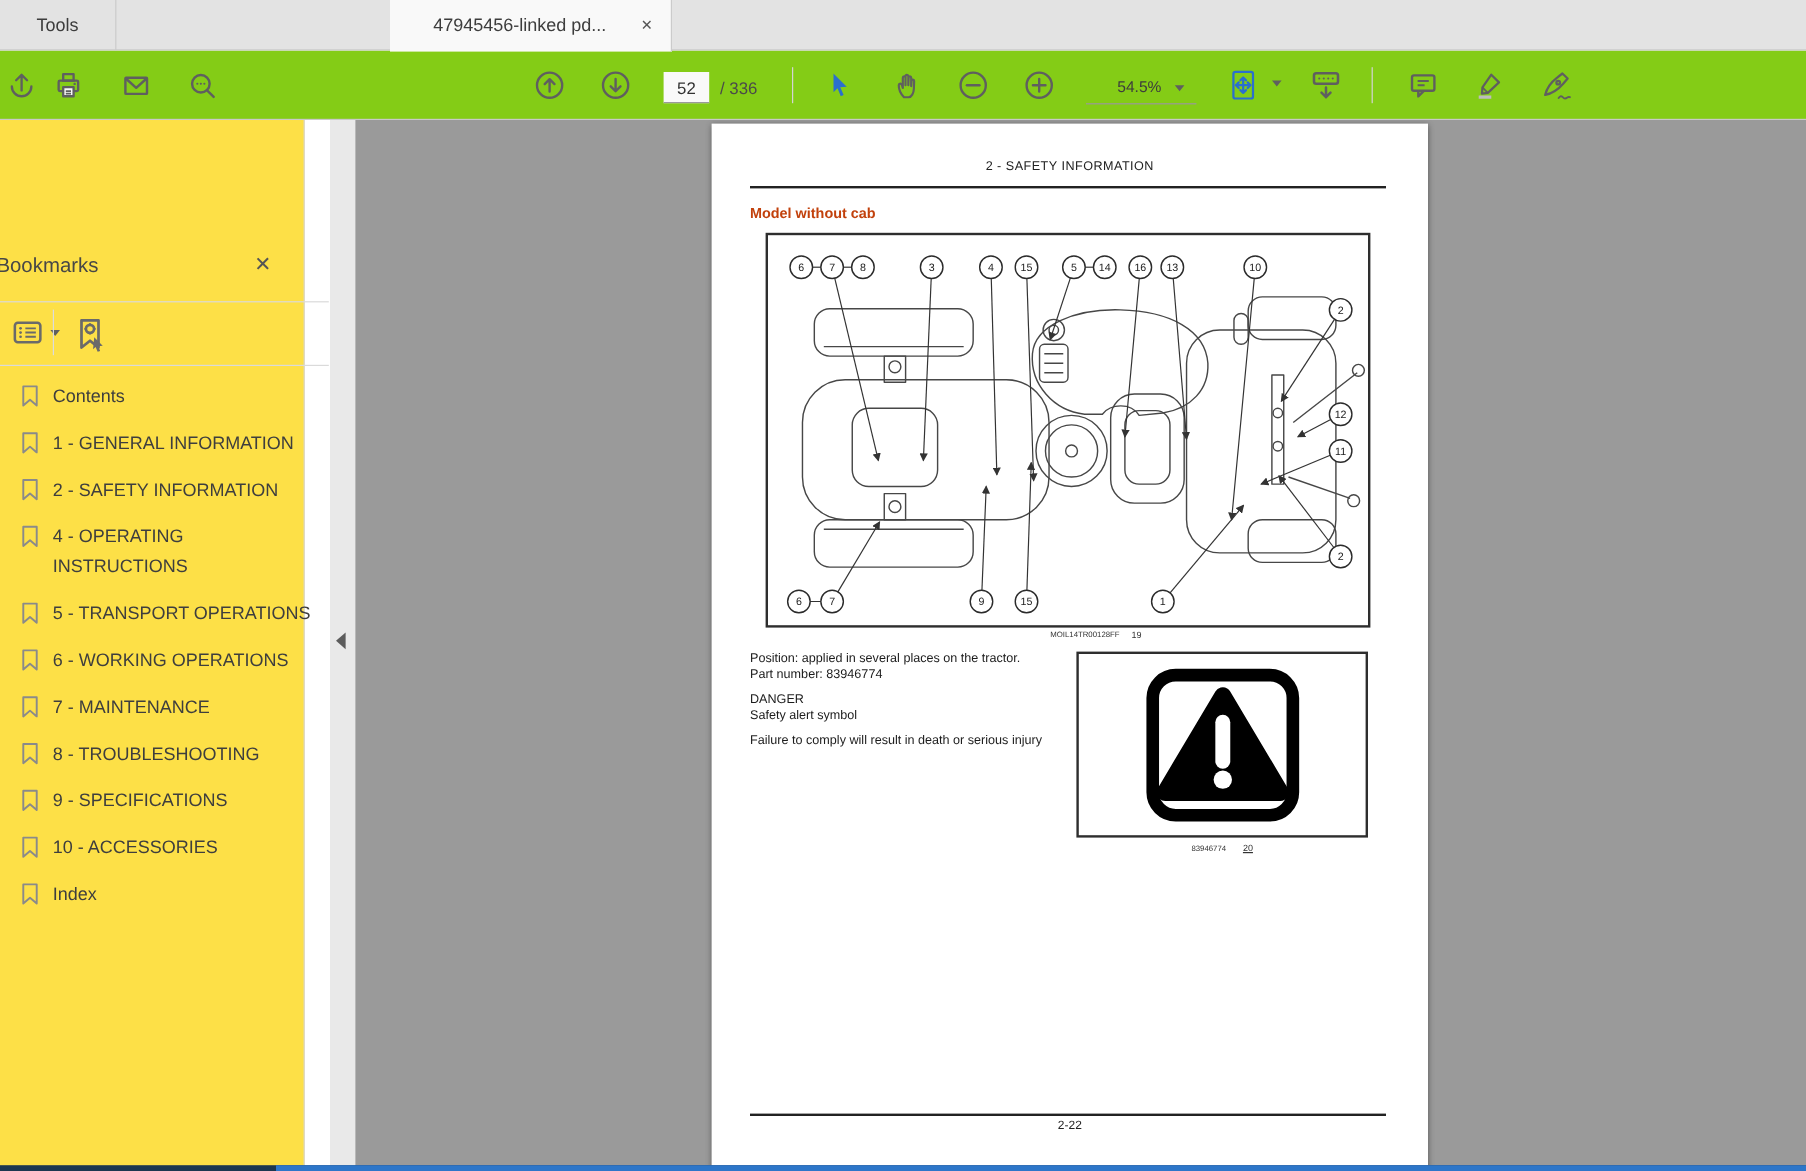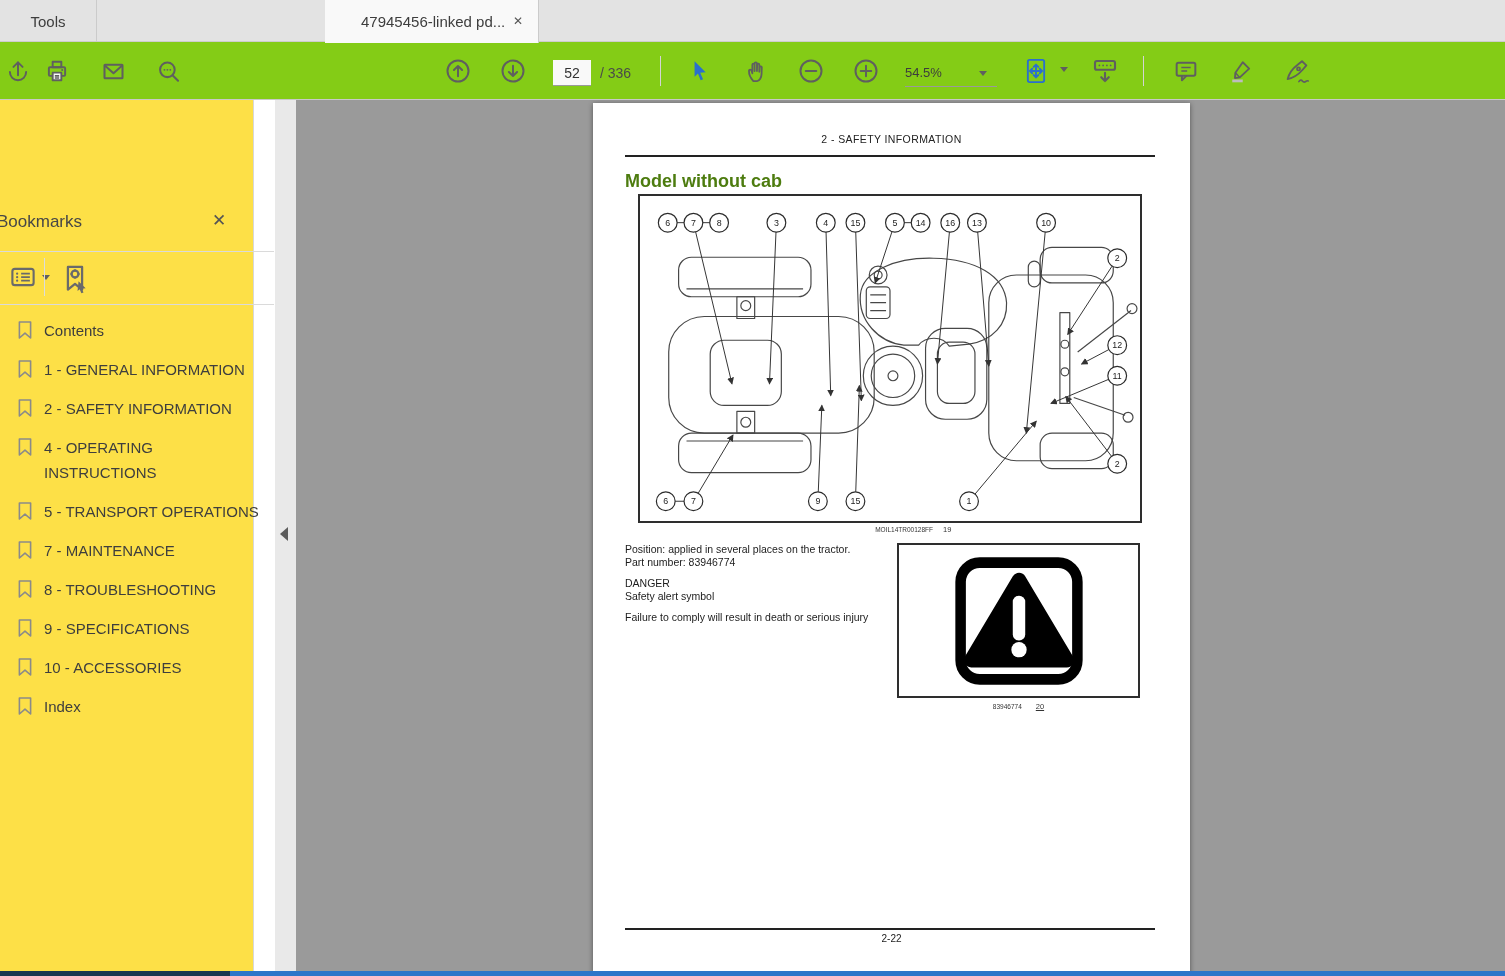--- a/index.html
+++ b/index.html
@@ -7,40 +7,40 @@
     font-family:"Liberation Sans", sans-serif; }
   .app { position:absolute; left:0; top:0; width:1505px; height:976px; overflow:hidden; }
 
   
   .tabbar { position:absolute; left:0; top:0; width:1505px; height:42px;
     background:#e3e3e3; border-bottom:1px solid #cdcdcd; z-index:5; }
   .tab { position:absolute; top:0; height:42px; display:flex; align-items:center;
     justify-content:center; font-size:15px; color:#3d3d3d; cursor:default; }
   .tab-tools { left:0; width:97px; border-right:1px solid #cbcbcb; }
   .tab-doc1 { left:97px; width:228px; border-right:1px solid #cbcbcb; }
-  .tab-active { left:325px; width:214px; background:#f9f9f9; height:43px;
+  .tab-active { left:325px; width:235px; background:#f9f9f9; height:43px;
     border-right:1px solid #cbcbcb; z-index:6; justify-content:flex-start; padding-left:36px; }
   .tab-close { position:absolute; right:12px; top:13px; width:16px; height:16px;
     font-size:12px; color:#555; display:flex; align-items:center; justify-content:center; }
 
   
   .toolbar { position:absolute; left:0; top:42px; width:1505px; height:58px;
     background:#84cc16; border-bottom:1px solid #c9c9c9; z-index:4; }
   .tbtn { position:absolute; top:9px; width:36px; height:40px; display:flex;
     align-items:center; justify-content:center; border-radius:3px; }
   .tbtn svg { display:block; }
   .tb-divider { position:absolute; top:14px; width:1px; height:30px; background:#d4d4d4; }
   .page-input { position:absolute; left:553px; top:18px; width:38px; height:26px;
     border-bottom:1px solid #9a9a9a; text-align:center; font-size:14px; color:#333;
     line-height:26px; background:#f9f9f9; }
   .page-total { position:absolute; left:600px; top:18px; height:26px; line-height:26px;
     font-size:14px; color:#4a4a4a; }
   .zoom-ctl { position:absolute; left:905px; top:18px; width:92px; height:27px;
     border-bottom:1px solid #9a9a9a; font-size:13px; color:#3d3d3d; line-height:26px; }
-  .zoom-ctl .zv { margin-left:0; }
+  .zoom-ctl .zv { margin-left:26px; }
   .caret-down { display:inline-block; width:0; height:0; border-left:4px solid transparent;
     border-right:4px solid transparent; border-top:5px solid #5f5f5f; vertical-align:middle; }
   .zoom-ctl .caret-down { position:absolute; right:10px; top:11px; }
   .fit-caret { position:absolute; left:1060px; top:25px; }
 
   
   .sidebar { position:absolute; left:0; top:100px; width:254px; height:876px;
     background:#fde047; border-right:1px solid #d7d7d7; z-index:3; }
   .sb-title { position:absolute; left:-3px; top:112px; font-size:17px; color:#474747; }
   .sb-close { position:absolute; right:24px; top:110px; width:20px; height:20px;
@@ -63,21 +63,21 @@
     border-right:8px solid #5c5c5c; z-index:3; }
 
   
   .docarea { position:absolute; left:296px; top:100px; width:1209px; height:876px;
     background:#9a9a9a; z-index:1; }
   .pdf-page { position:absolute; left:593px; top:103px; width:597px; height:873px;
     background:#fff; box-shadow:0 1px 5px rgba(0,0,0,0.45); z-index:2; }
   .pg-header { position:absolute; left:0; top:30px; width:597px; text-align:center;
     font-size:10.5px; color:#222; letter-spacing:0.4px; }
   .pg-rule-top { position:absolute; left:32px; top:52px; width:530px; height:2px; background:#222; }
-  .pg-heading { position:absolute; left:32px; top:68px; font-size:18px; font-weight:bold; color:#4d7c0f; }
+  .pg-heading { position:absolute; left:32px; top:68px; font-size:12px; font-weight:bold; color:#c2410c; }
   .fig1 { position:absolute; left:45px; top:91px; width:504px; height:329px;
     border:2px solid #2e2e2e; }
   .fig1 svg { display:block; }
   .fig1-cap { position:absolute; left:230px; top:423px; width:110px; font-size:6.5px;
     color:#333; text-align:right; }
   .fig1-num { position:absolute; left:350px; top:422px; font-size:7.5px; color:#333; }
   .body-text { position:absolute; left:32px; top:440px; width:260px; font-size:10.5px;
     line-height:13px; color:#1c1c1c; }
   .body-gap { height:8px; }
   .fig2 { position:absolute; left:304px; top:440px; width:243px; height:155px;
@@ -290,20 +290,23 @@
               <path d="M3 2 h14 v20 l-7 -6 -7 6 Z" fill="none" stroke="#8a8a8a" stroke-width="2" stroke-linejoin="round"></path>
             </svg></span><span>2 - SAFETY INFORMATION</span></div>
         <div class="bm-row"><span class="bm-ico"><svg width="16" height="20" viewBox="0 0 20 24">
               <path d="M3 2 h14 v20 l-7 -6 -7 6 Z" fill="none" stroke="#8a8a8a" stroke-width="2" stroke-linejoin="round"></path>
             </svg></span><span>4 - OPERATING INSTRUCTIONS</span></div>
         <div class="bm-row"><span class="bm-ico"><svg width="16" height="20" viewBox="0 0 20 24">
               <path d="M3 2 h14 v20 l-7 -6 -7 6 Z" fill="none" stroke="#8a8a8a" stroke-width="2" stroke-linejoin="round"></path>
             </svg></span><span>5 - TRANSPORT OPERATIONS</span></div>
         <div class="bm-row"><span class="bm-ico"><svg width="16" height="20" viewBox="0 0 20 24">
               <path d="M3 2 h14 v20 l-7 -6 -7 6 Z" fill="none" stroke="#8a8a8a" stroke-width="2" stroke-linejoin="round"></path>
+            </svg></span><span>6 - WORKING OPERATIONS</span></div>
+        <div class="bm-row"><span class="bm-ico"><svg width="16" height="20" viewBox="0 0 20 24">
+              <path d="M3 2 h14 v20 l-7 -6 -7 6 Z" fill="none" stroke="#8a8a8a" stroke-width="2" stroke-linejoin="round"></path>
             </svg></span><span>7 - MAINTENANCE</span></div>
         <div class="bm-row"><span class="bm-ico"><svg width="16" height="20" viewBox="0 0 20 24">
               <path d="M3 2 h14 v20 l-7 -6 -7 6 Z" fill="none" stroke="#8a8a8a" stroke-width="2" stroke-linejoin="round"></path>
             </svg></span><span>8 - TROUBLESHOOTING</span></div>
         <div class="bm-row"><span class="bm-ico"><svg width="16" height="20" viewBox="0 0 20 24">
               <path d="M3 2 h14 v20 l-7 -6 -7 6 Z" fill="none" stroke="#8a8a8a" stroke-width="2" stroke-linejoin="round"></path>
             </svg></span><span>9 - SPECIFICATIONS</span></div>
         <div class="bm-row"><span class="bm-ico"><svg width="16" height="20" viewBox="0 0 20 24">
               <path d="M3 2 h14 v20 l-7 -6 -7 6 Z" fill="none" stroke="#8a8a8a" stroke-width="2" stroke-linejoin="round"></path>
             </svg></span><span>10 - ACCESSORIES</span></div>

